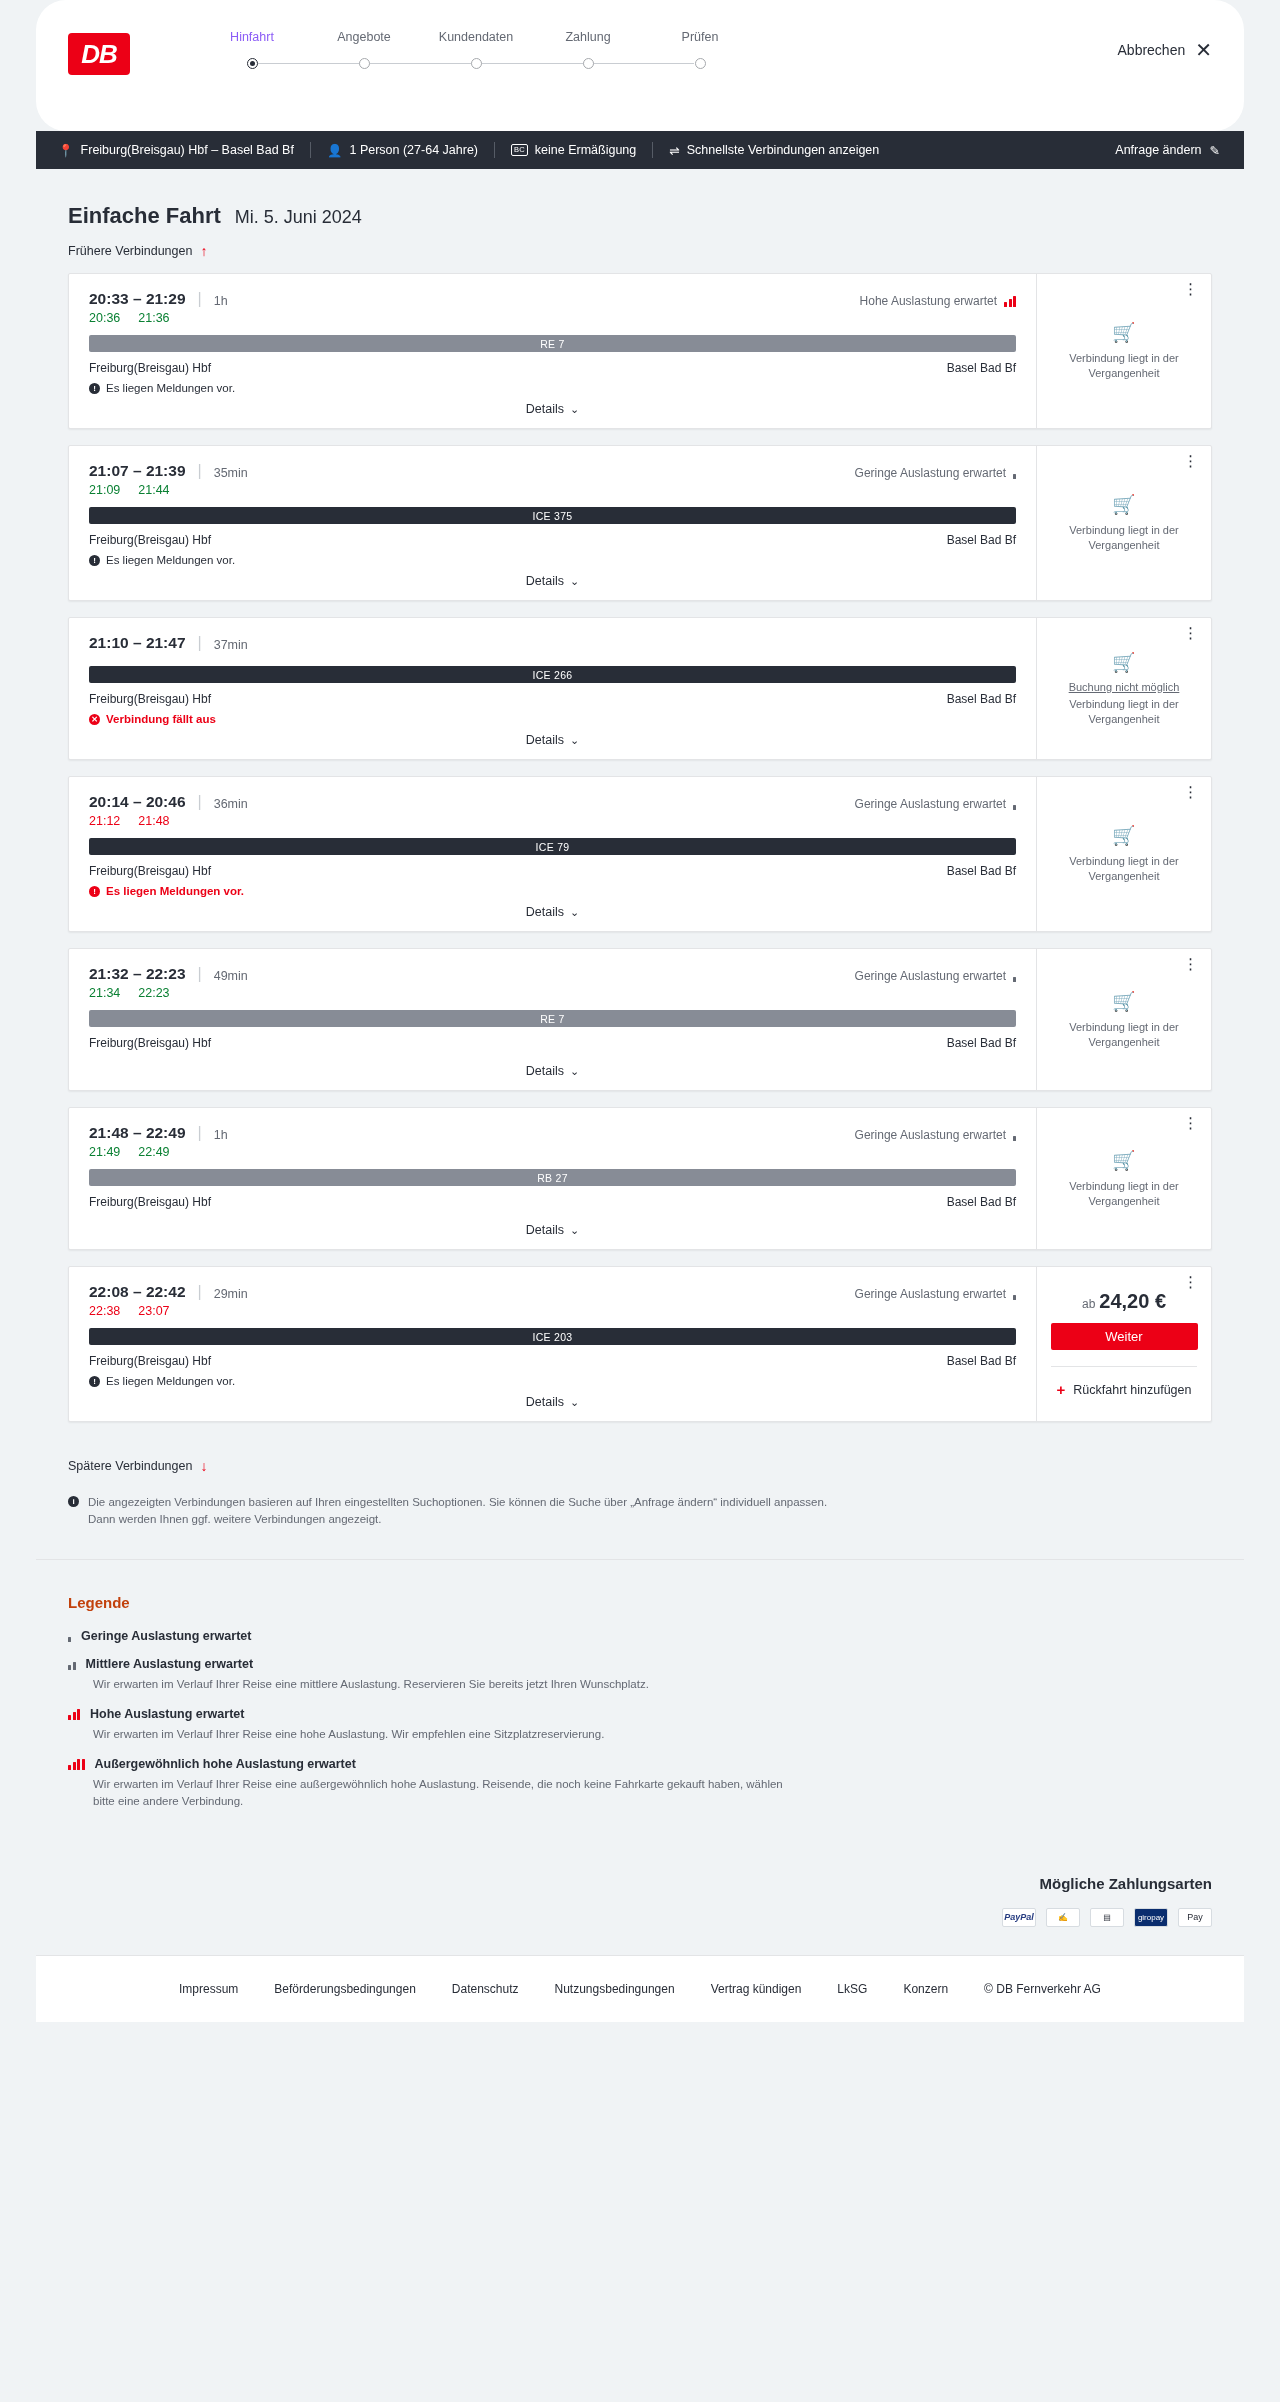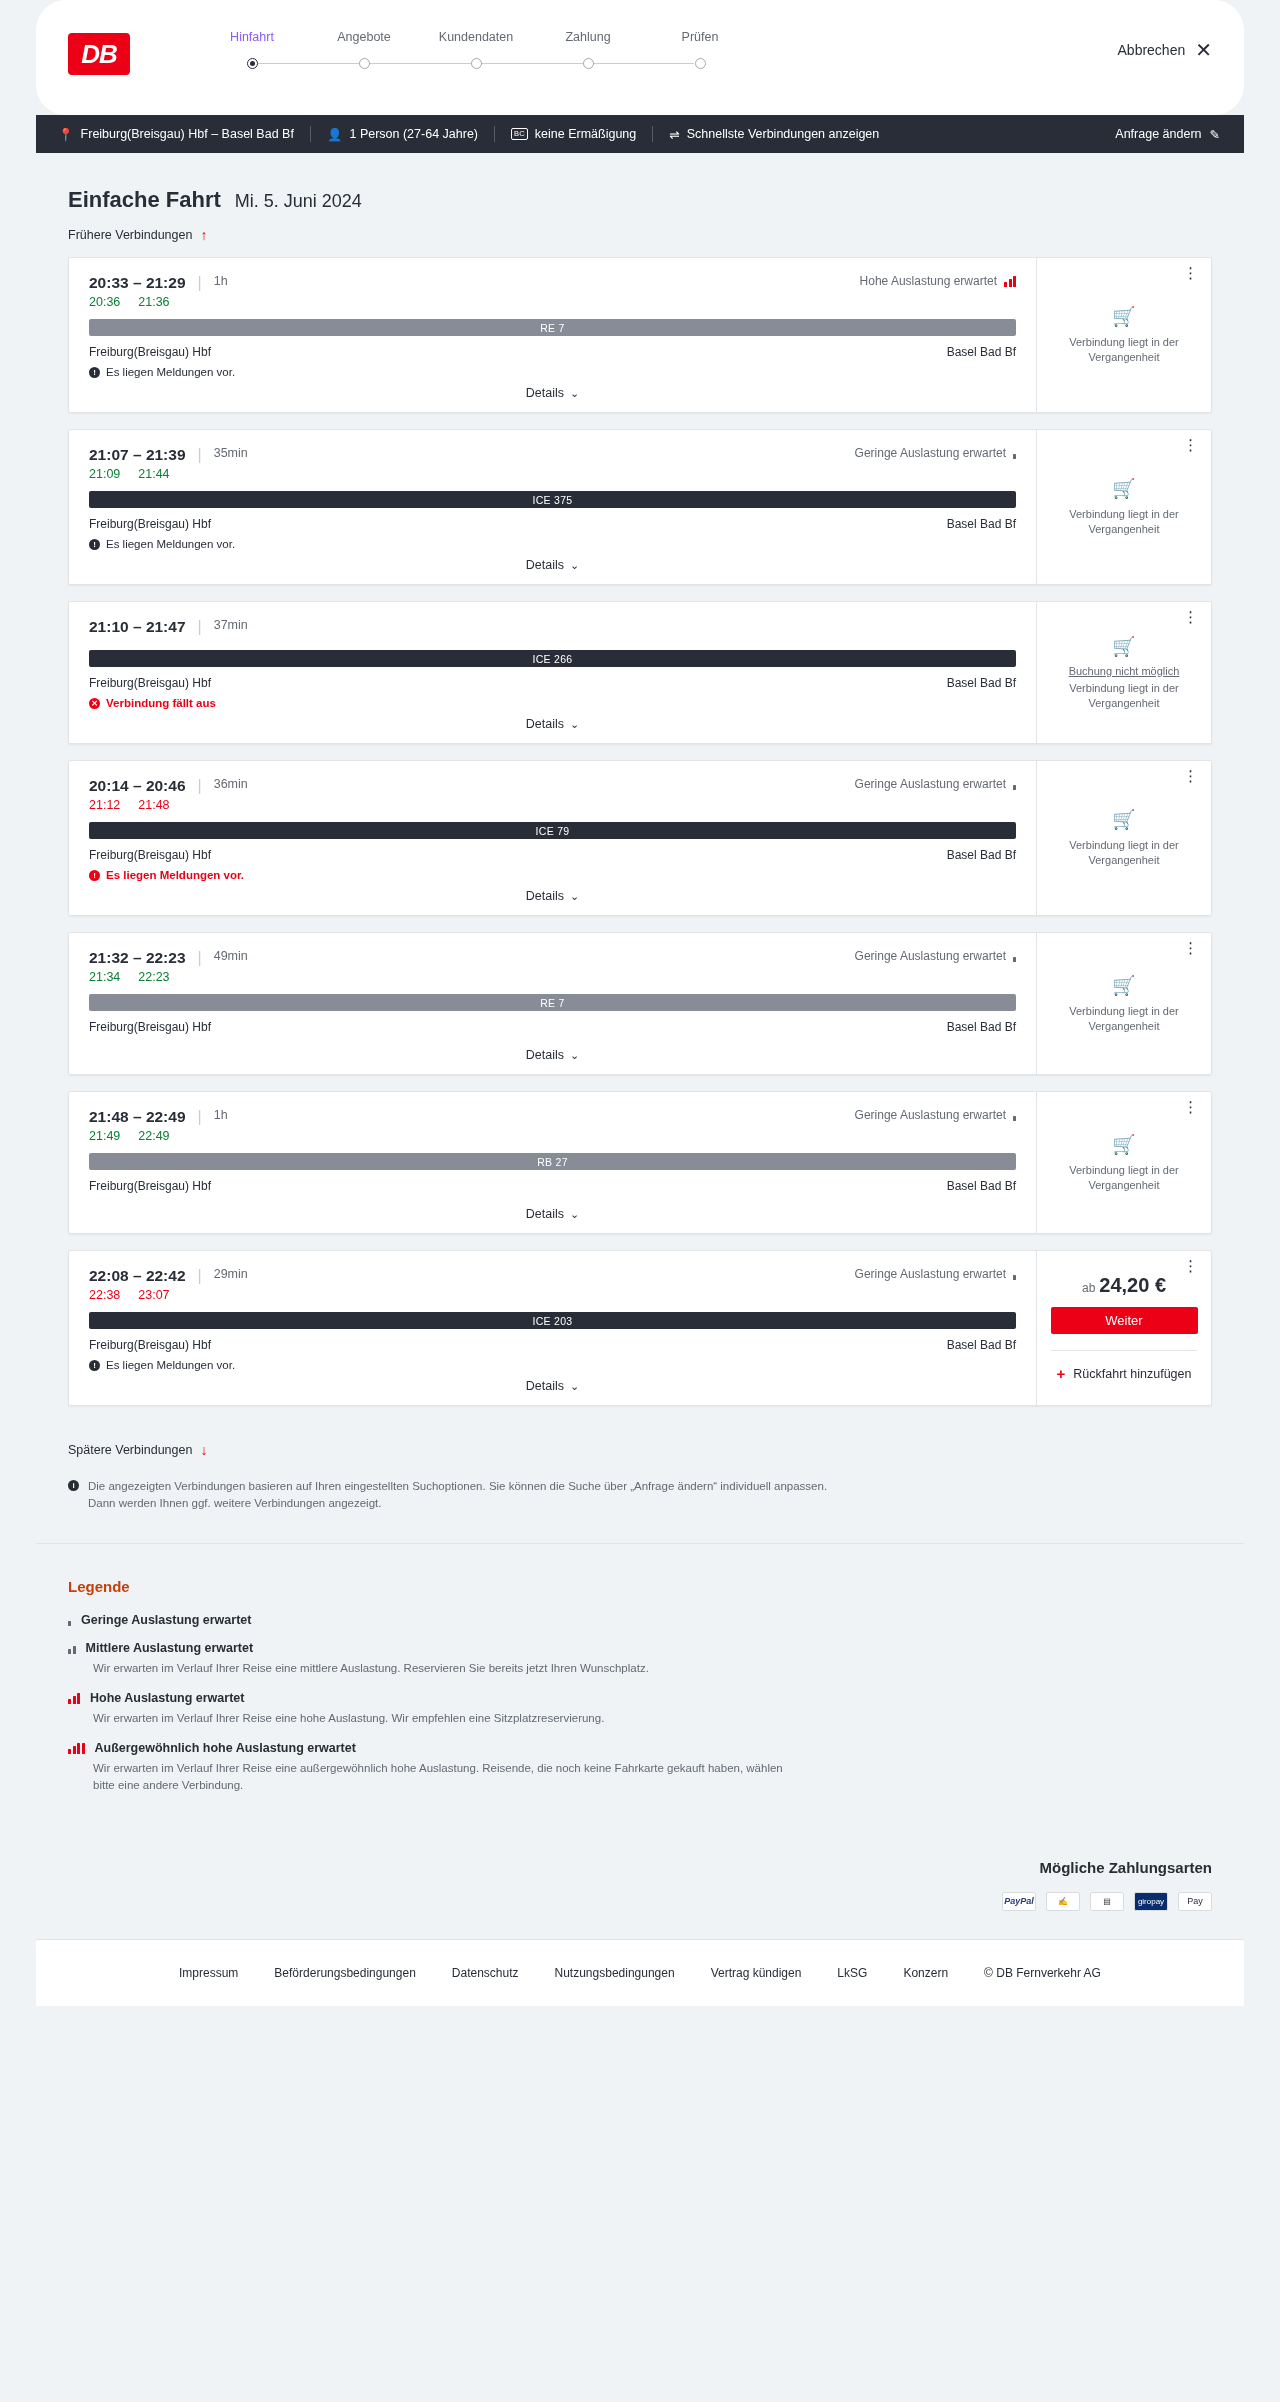--- a/index.html
+++ b/index.html
@@ -11,21 +11,21 @@
     color:#282d37;
     -webkit-font-smoothing:antialiased;
   }
   .page { width:1280px; position:relative; }
 
   
   .header {
     background:#ffffff;
     margin:0 36px;
     padding:18px 32px 0 32px;
-    height:115px;
+    height:131px;
     position:relative;
     border-radius:30px;
   }
   .db-logo {
     position:absolute; left:32px; top:33px;
     width:62px; height:42px;
     background:#ec0016;
     border-radius:4px;
     color:#fff;
     font-weight:bold;
@@ -114,21 +114,21 @@
     padding:14px 14px 14px 14px;
     display:flex; flex-direction:column; align-items:center; justify-content:center;
     position:relative;
     text-align:center;
   }
   .kebab {
     position:absolute; right:12px; top:10px;
     color:#282d37; font-size:15px; letter-spacing:1px; cursor:pointer;
     line-height:10px;
   }
-  .row1 { display:flex; align-items:flex-start; }
+  .row1 { display:flex; align-items:flex-end; }
   .times { font-size:15.5px; font-weight:bold; }
   .divider-v { margin:0 12px; color:#c9cdd2; }
   .dur { font-size:12.5px; color:#646973; }
   .util { margin-left:auto; font-size:12px; color:#646973; display:flex; align-items:center; gap:7px; }
   .row2 { margin-top:3px; font-size:12.5px; display:flex; gap:18px; }
   .realtime-green { color:#0a8033; }
   .realtime-red { color:#ec0016; }
   .trainbar {
     margin-top:10px; height:17px; border-radius:2px;
     display:flex; align-items:center; justify-content:center;

